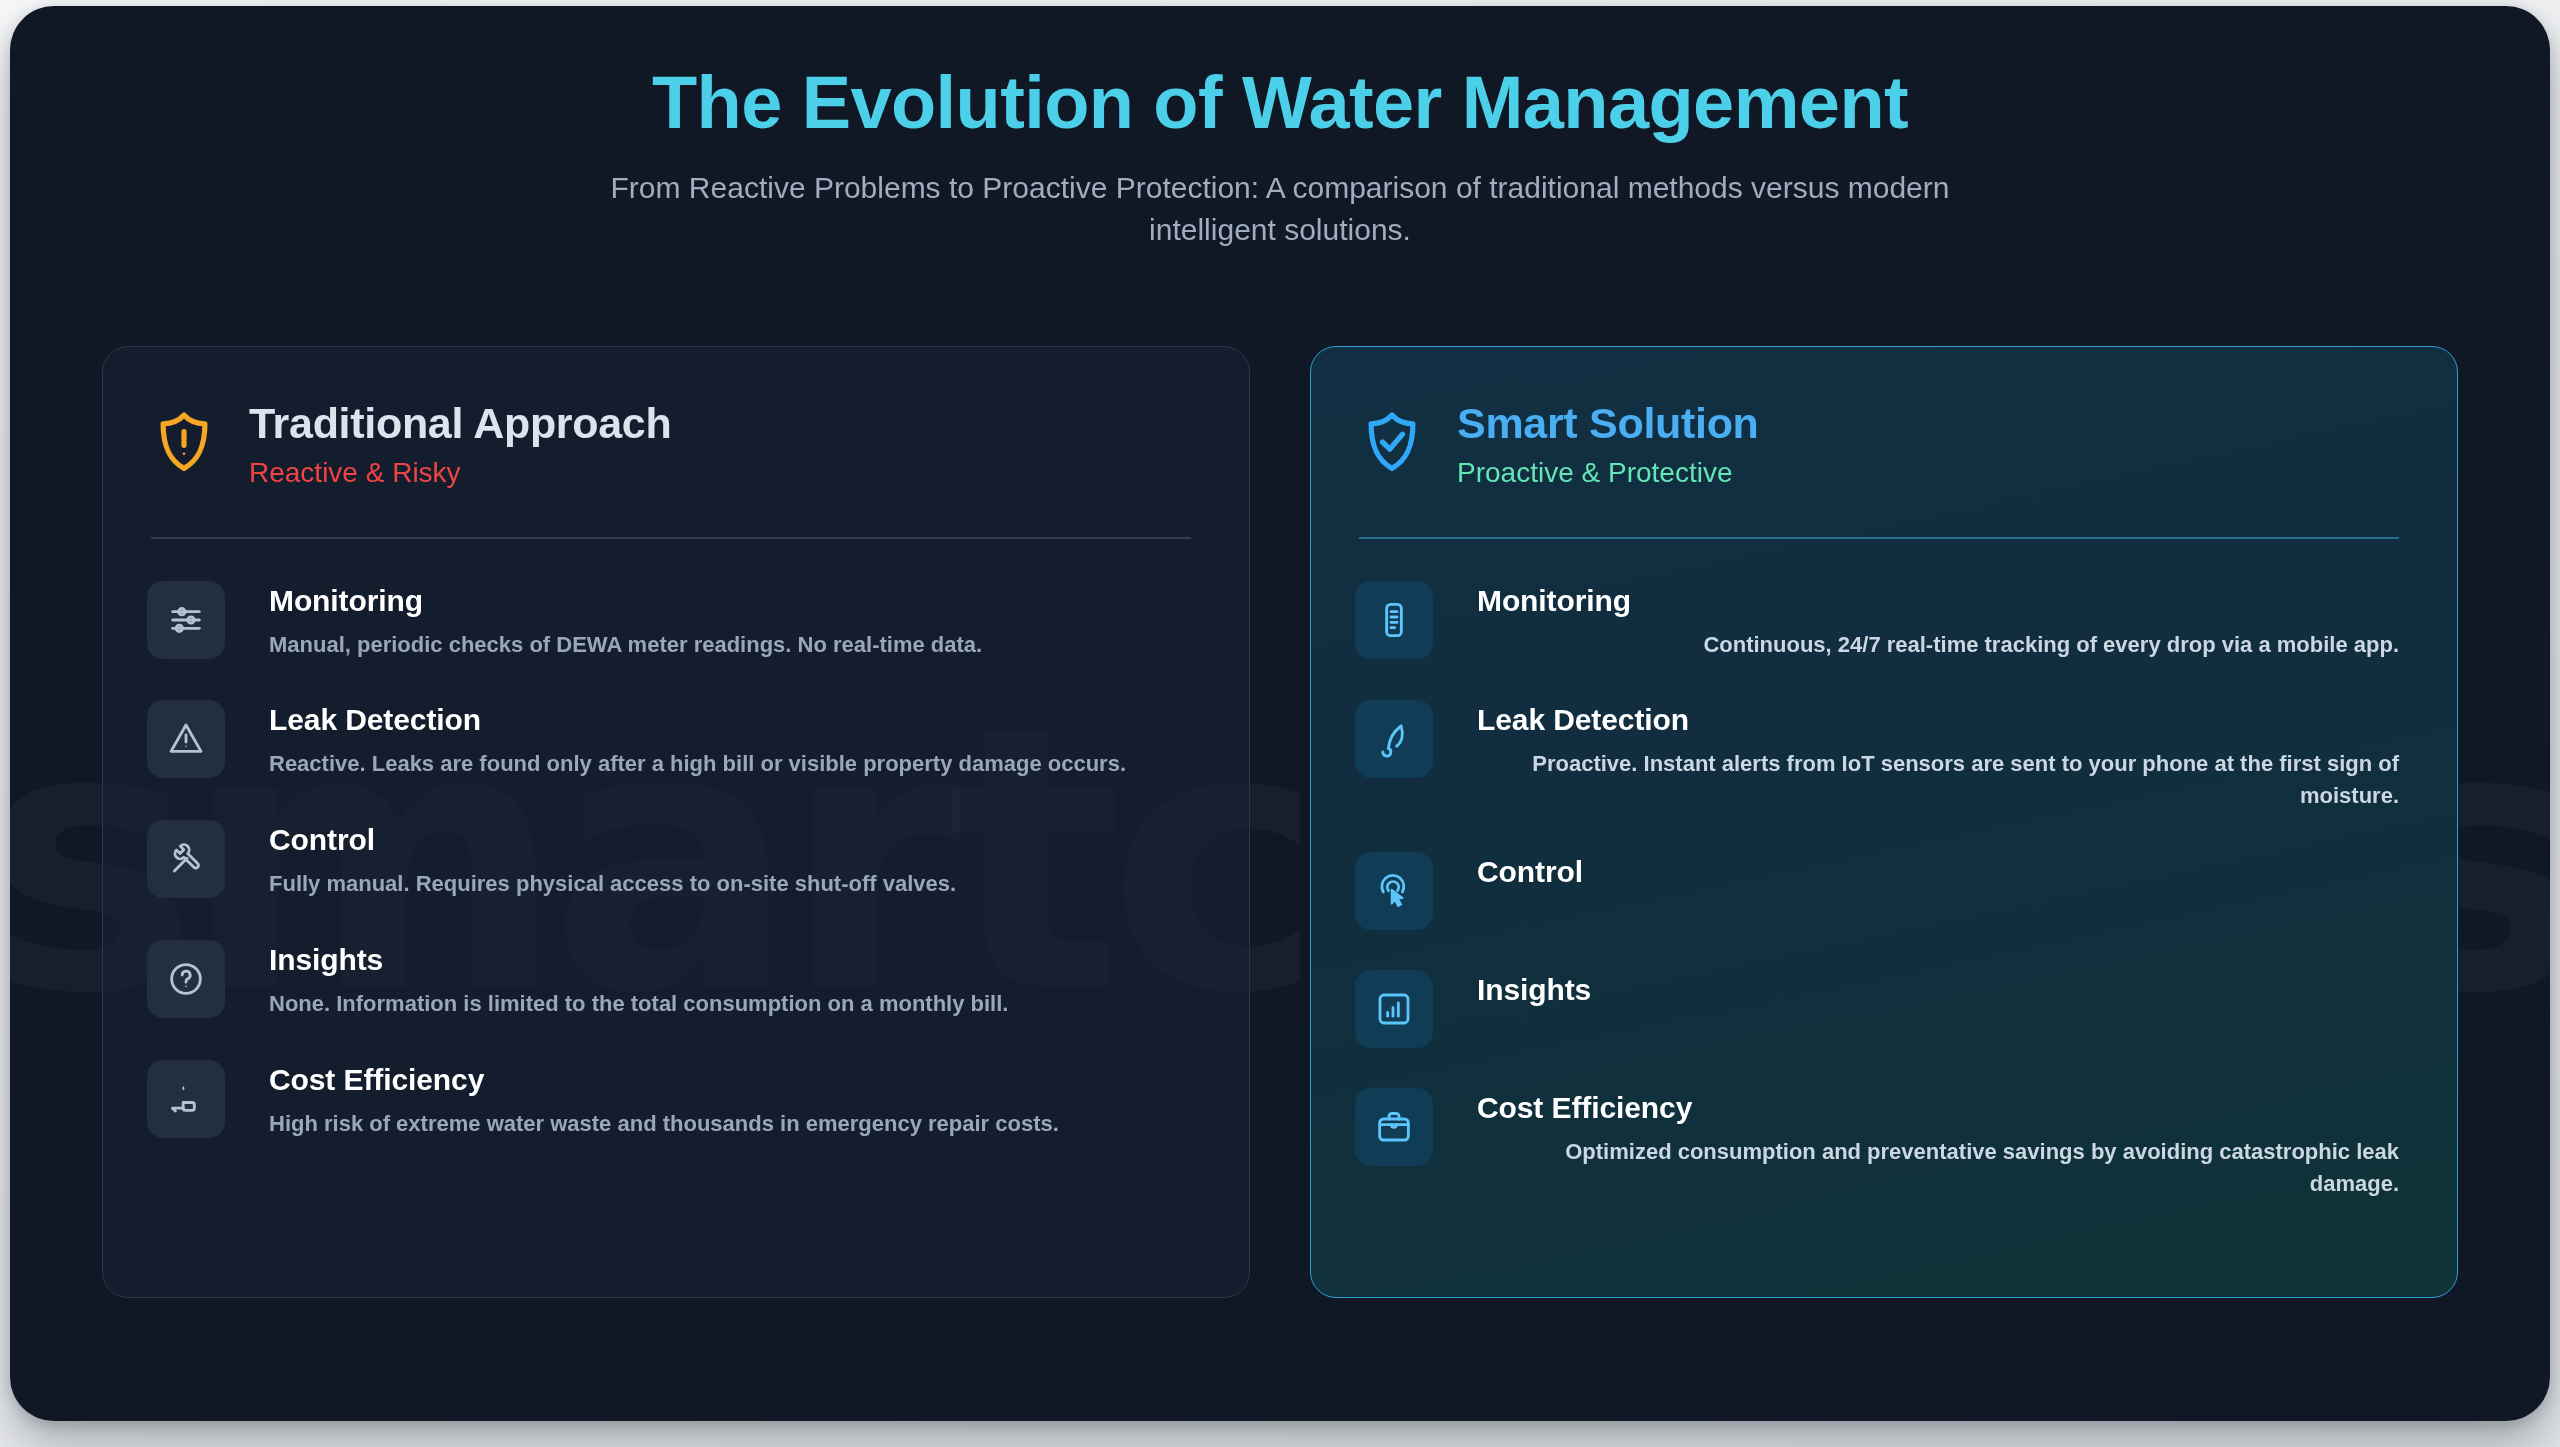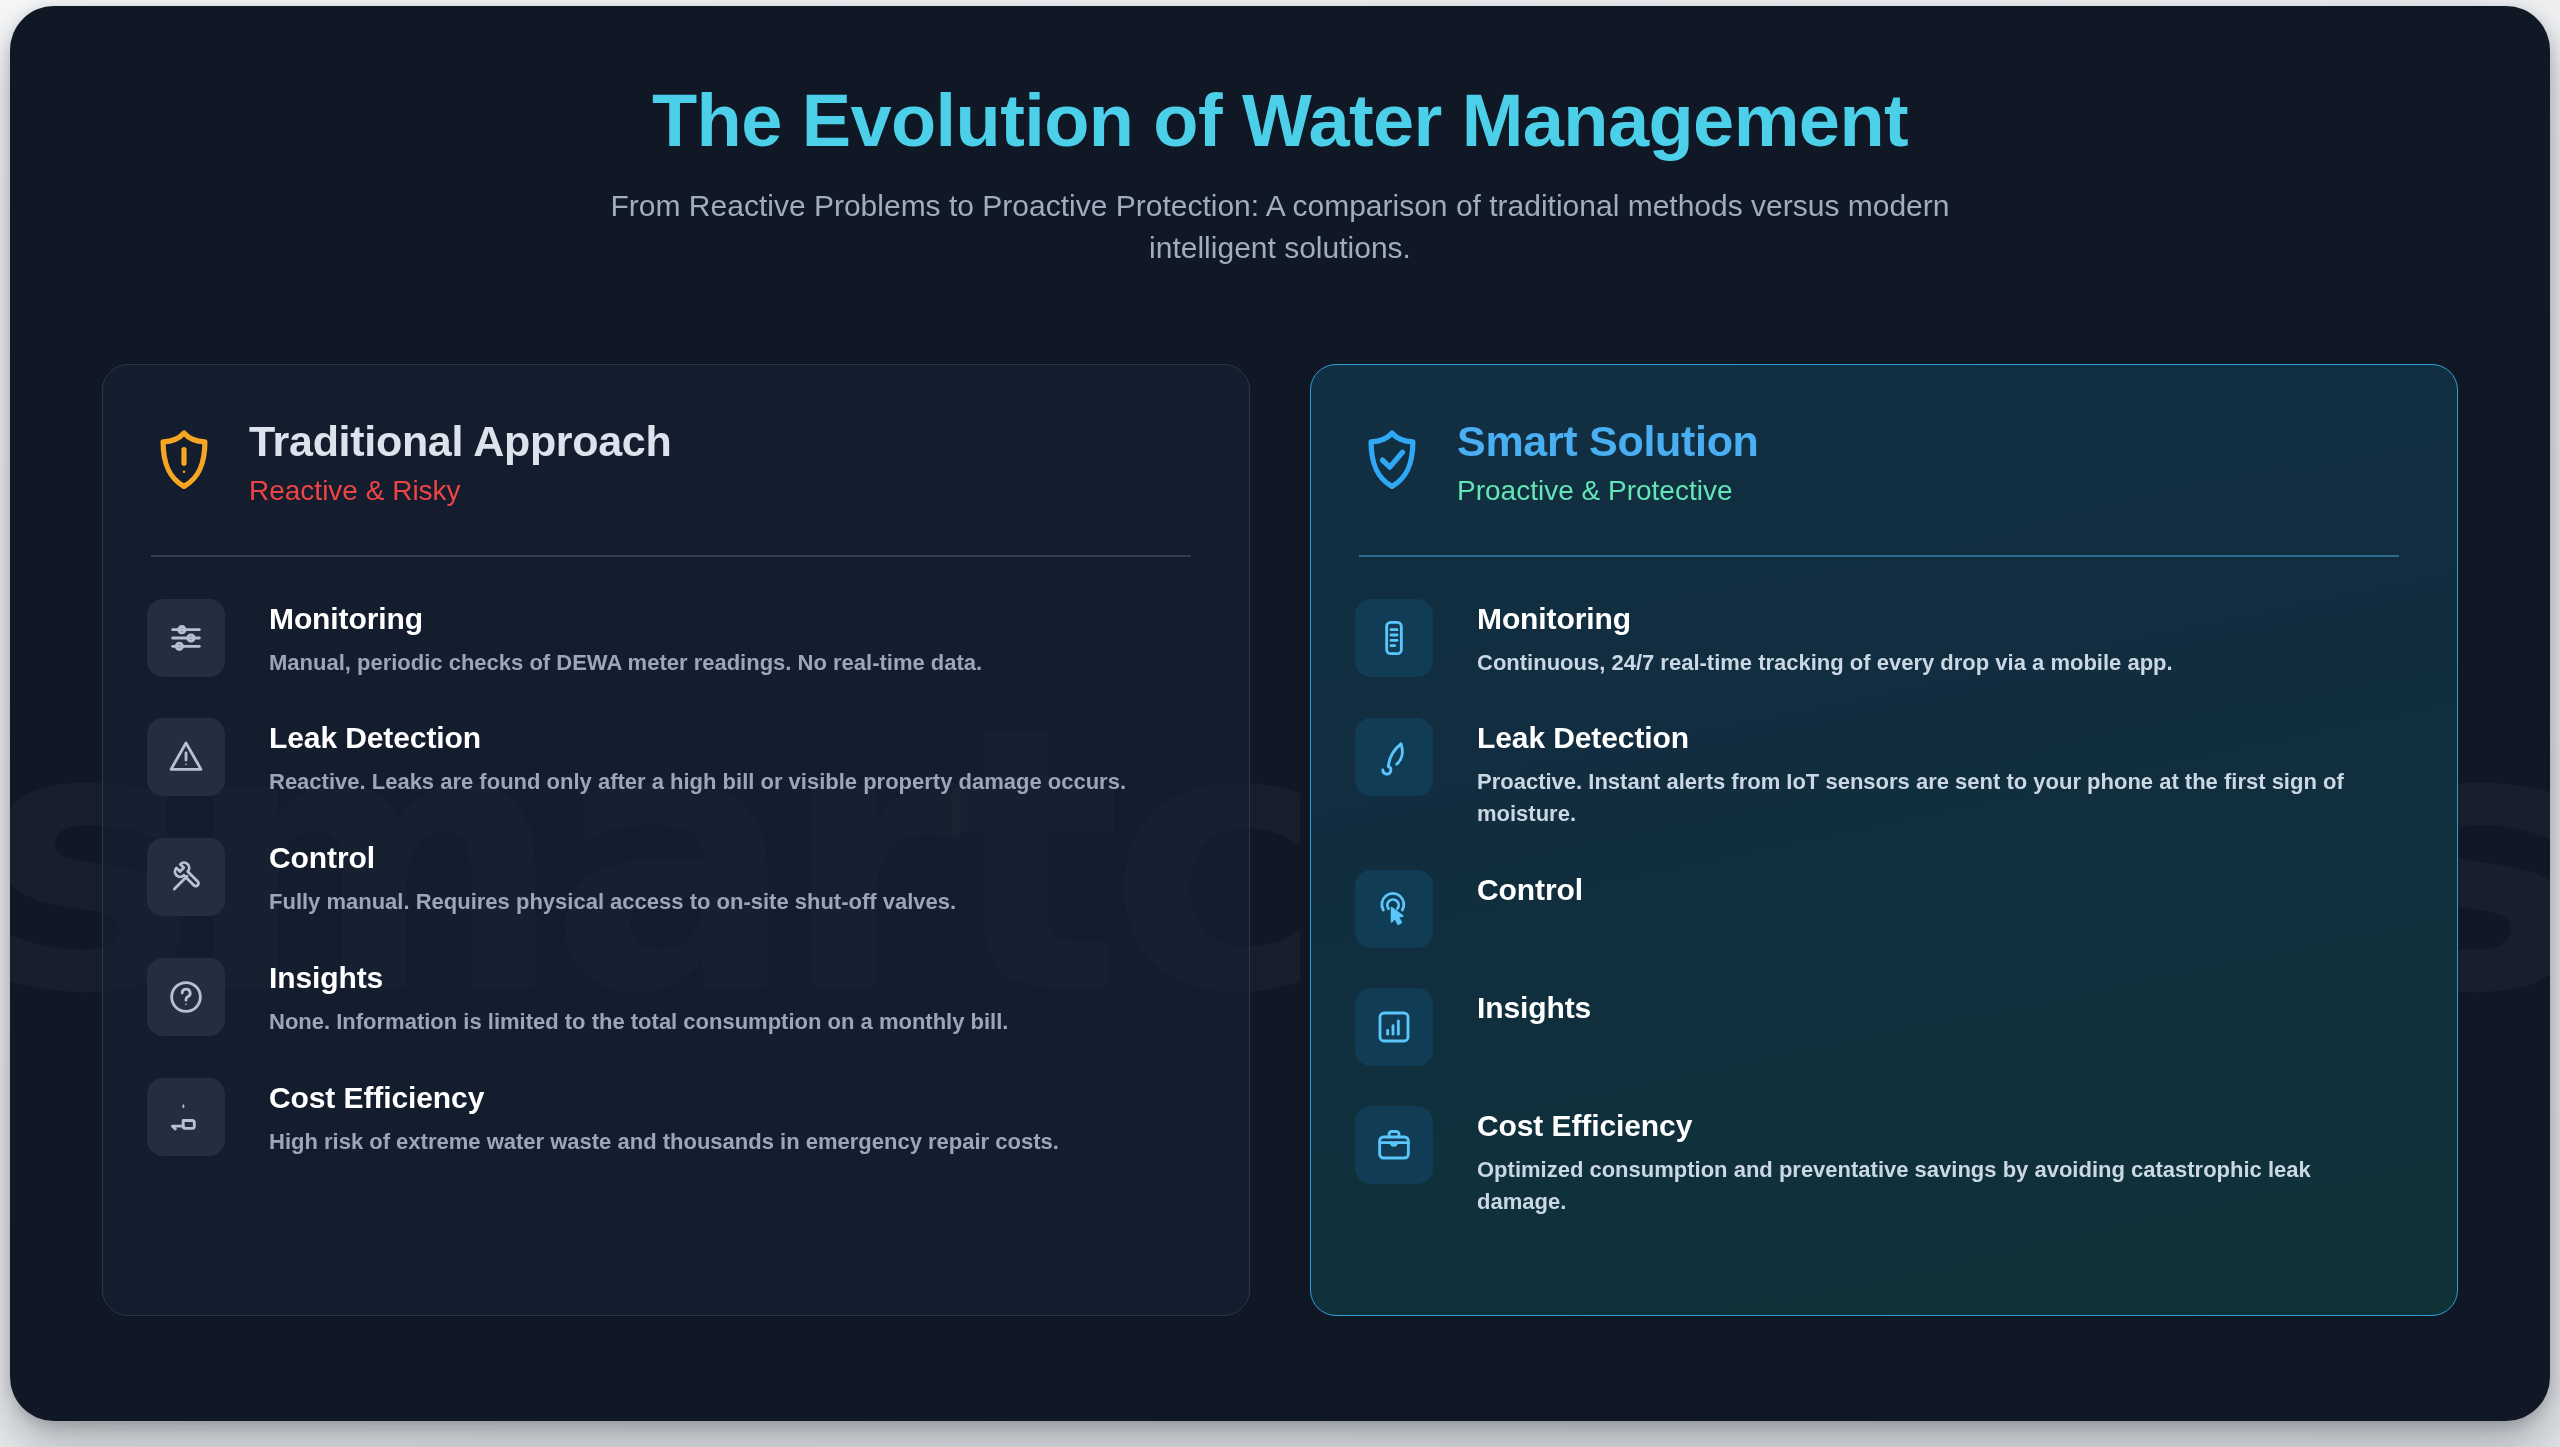--- a/index.html
+++ b/index.html
@@ -46,21 +46,21 @@
     pointer-events: none;
     user-select: none;
     z-index: 0;
   }
 
   
   #header {
     position: relative;
     z-index: 2;
     text-align: center;
-    padding-top: 74px;
+    padding-top: 56px;
   }
 
   #main-title {
     font-size: 74px;
     font-weight: 700;
     color: #4ccfe8;
     letter-spacing: -.6px;
     line-height: 1.12;
   }
 
@@ -170,21 +170,21 @@
     letter-spacing: -.1px;
   }
 
   .feat-desc {
     margin-top: 10px;
     font-size: 22px;
     line-height: 1.45;
     font-weight: 700;
   }
   .traditional .feat-desc { color: #9aa7b8; }
-  .smart .feat-desc { color: #cbd8e3; }
+  .smart .feat-desc { color: #cbd8e3; text-align: right; }
 
   
   .traditional .feat-body { max-width: 990px; }
   .smart .feat-body { max-width: 1000px; }
 </style>
 </head>
 <body>
 
 <div id="panel">
 

